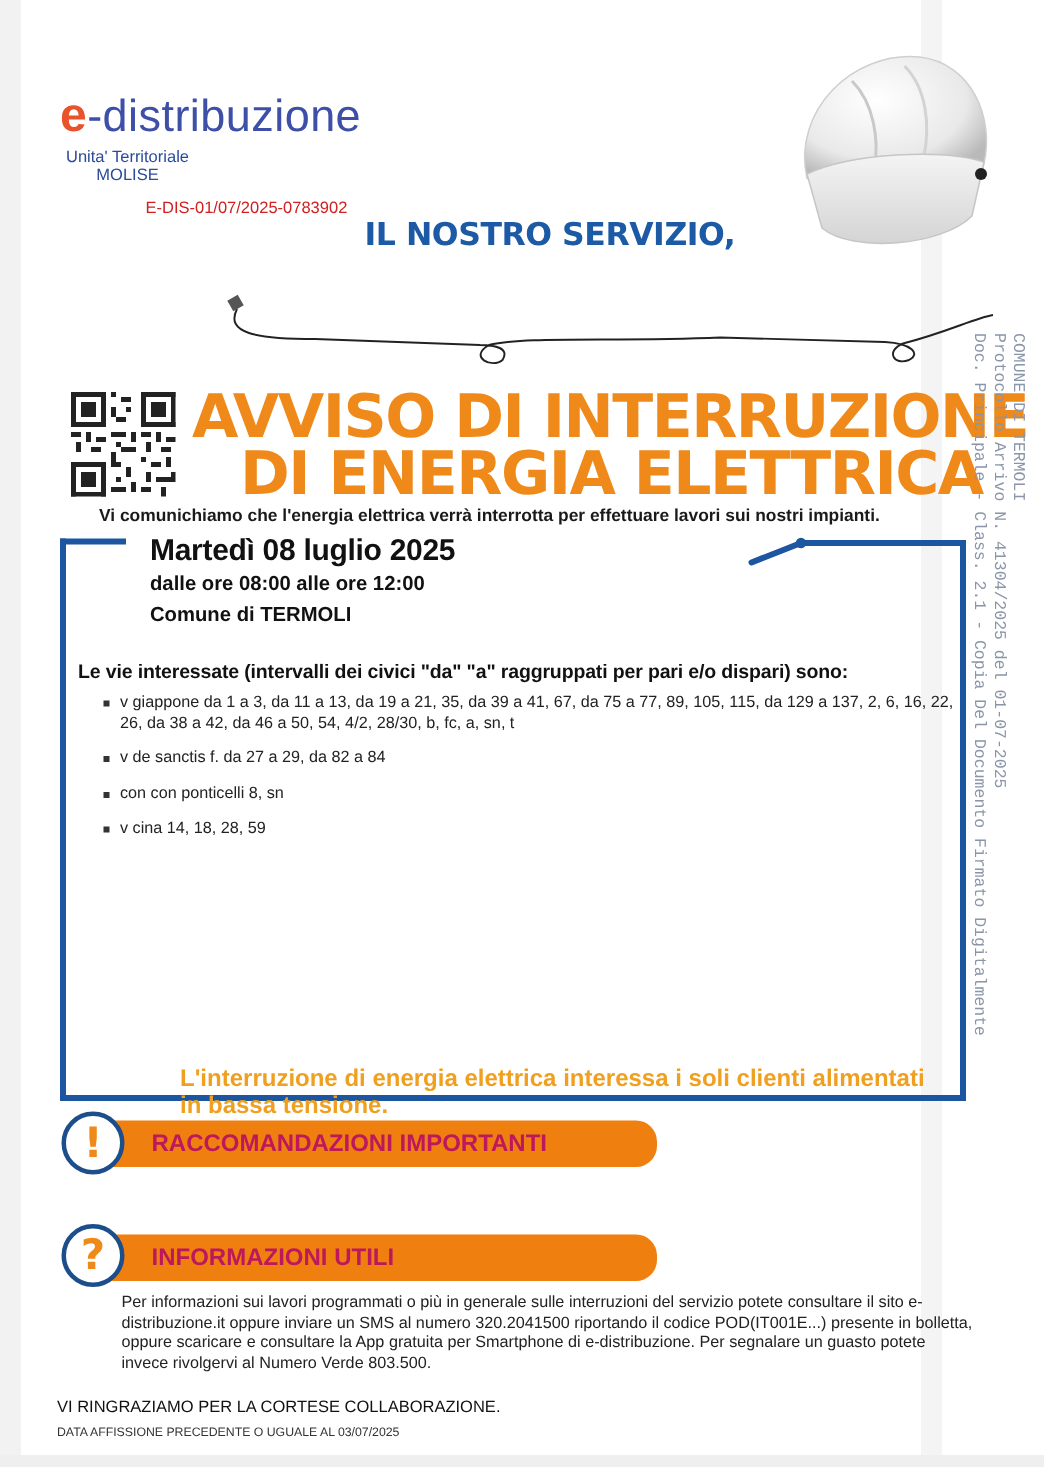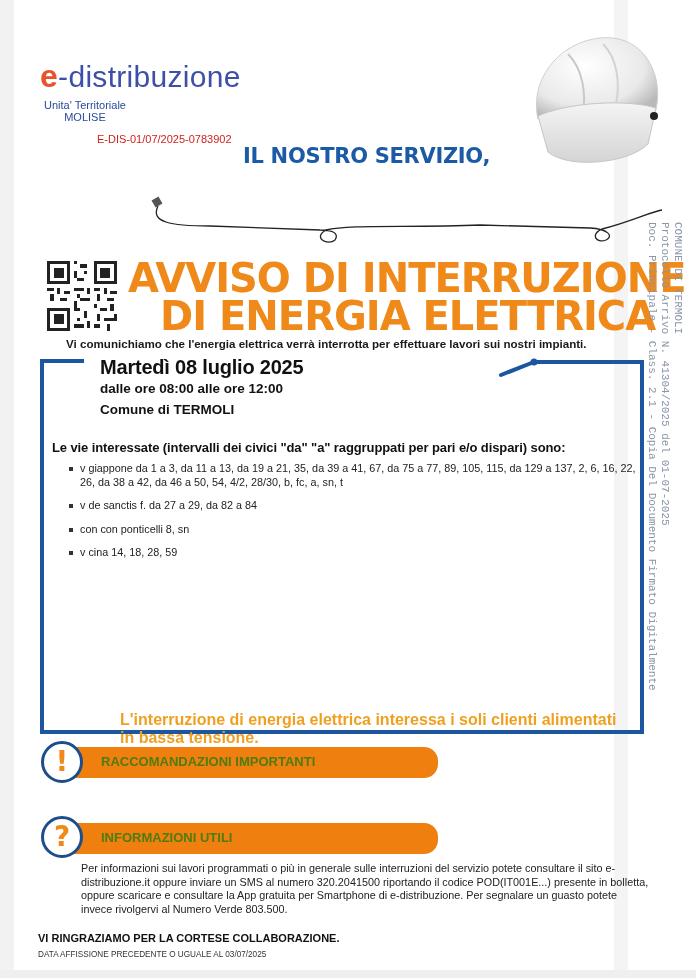--- a/index.html
+++ b/index.html
@@ -52,35 +52,35 @@
   .streets-heading { position: absolute; left: 52px; top: 440px; font-size: 13px; font-weight: bold; color: #111; letter-spacing: -0.1px; }
   .streets { position: absolute; left: 66px; top: 462px; width: 575px; list-style: none; }
   .streets li { position: relative; padding-left: 14px; font-size: 10.8px; line-height: 13.5px; color: #222; margin-bottom: 10px; }
   .streets li::before { content: ""; position: absolute; left: 3px; top: 5px; width: 4px; height: 4px; background: #333; }
 
   .lowvoltage { position: absolute; left: 120px; top: 711px; font-size: 16px; font-weight: bold; color: #f0a020; }
 
   
   .sec-icon { position: absolute; width: 42px; height: 42px; border: 3px solid #1d4e8c; border-radius: 50%; background: #fff; color: #ef8a1a; font-family: "DejaVu Sans", sans-serif; font-weight: bold; font-size: 28px; text-align: center; line-height: 36px; z-index: 2; }
   .sec-bar { position: absolute; height: 31px; background: #ef7f0f; border-radius: 0 14px 14px 0; z-index: 1; }
-  .sec-label { position: absolute; color: #4d7c0f; font-weight: bold; font-size: 13px; z-index: 3; }
+  .sec-label { position: absolute; color: #be185d; font-weight: bold; font-size: 16px; z-index: 3; }
 
   .s1-icon { left: 41px; top: 741px; }
   .s1-bar { left: 62px; top: 747px; width: 376px; }
   .s1-label { left: 101px; top: 754px; }
 
   .s2-icon { left: 41px; top: 816px; }
   .s2-bar { left: 62px; top: 823px; width: 376px; }
   .s2-label { left: 101px; top: 830px; }
 
   .para { position: absolute; left: 81px; font-size: 10.8px; line-height: 13.5px; color: #222; width: 570px; }
   .para.p1 { top: 786px; }
   .para.p2 { top: 862px; }
 
-  .thanks { position: absolute; left: 38px; top: 932px; font-size: 11px; font-weight: bold; color: #111; }
+  .thanks { position: absolute; left: 38px; top: 932px; font-size: 11px; font-weight: normal; color: #111; }
   .affix { position: absolute; left: 38px; top: 950px; font-size: 8.2px; color: #333; }
 
   
   .stamp { position: absolute; left: 645px; top: 222px; width: 50px; height: 550px; }
   .stamp-line { position: absolute; top: 0; writing-mode: vertical-rl; font-family: "Liberation Mono", monospace; font-size: 11px; line-height: 13px; color: #8a95a8; white-space: nowrap; }
   .stamp-line.a { left: 26px; }
   .stamp-line.b { left: 13px; }
   .stamp-line.c { left: 0px; }
 </style>
 </head>

